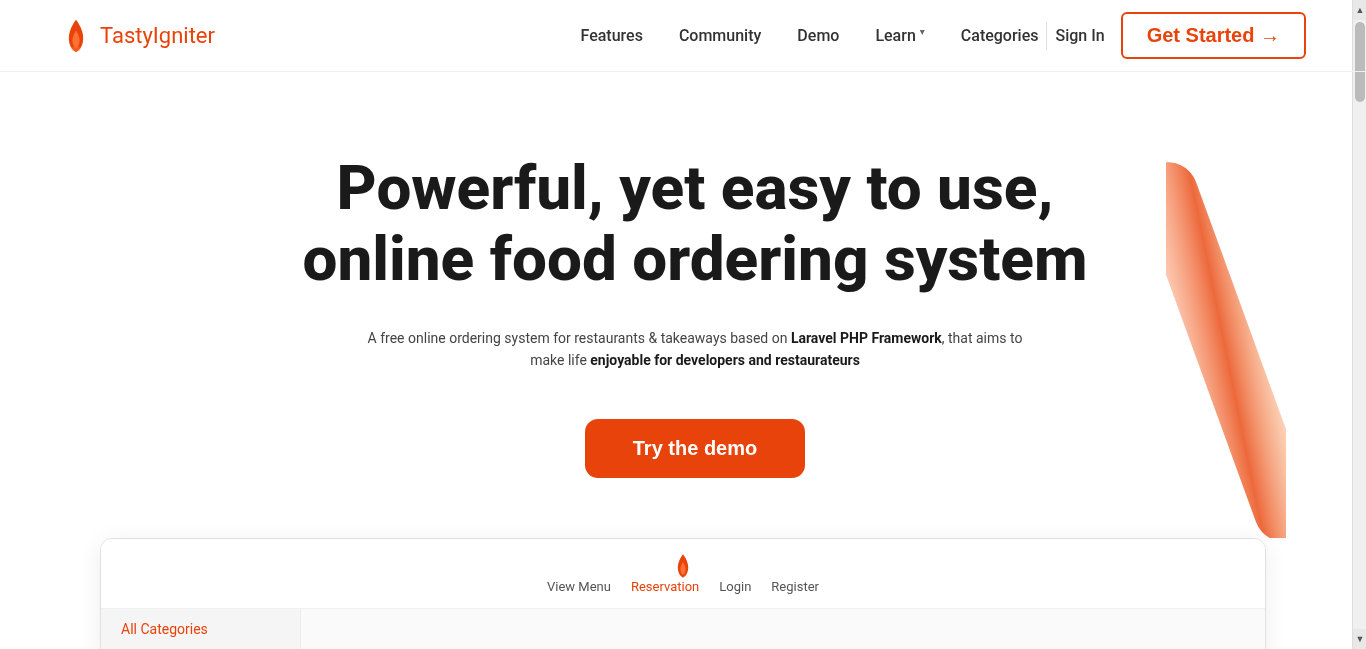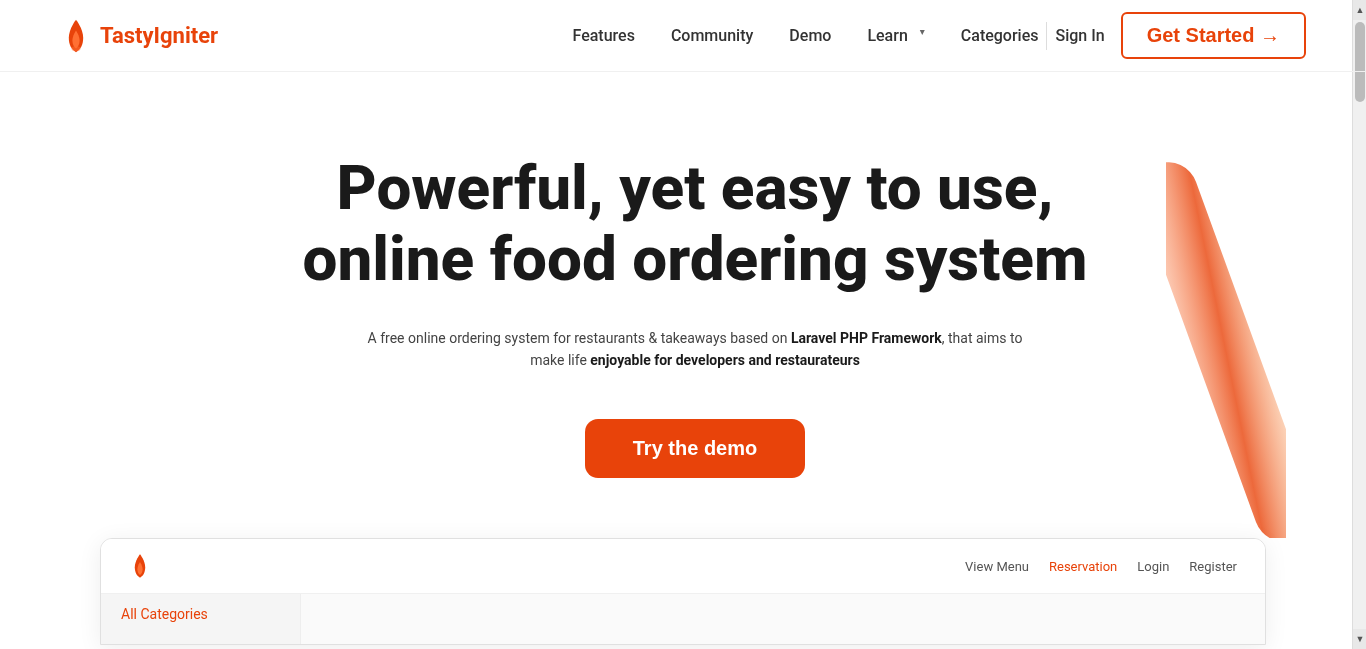--- a/index.html
+++ b/index.html
@@ -28,38 +28,38 @@
       gap: 8px;
       text-decoration: none;
       margin-right: auto;
     }
     .logo-icon {
       width: 32px;
       height: 36px;
     }
     .logo-text {
       font-size: 22px;
-      font-weight: 700;
+      font-weight: 400;
       color: #e8430a;
     }
     .nav-links {
       display: flex;
       align-items: center;
       gap: 36px;
       list-style: none;
     }
     .nav-links a {
       text-decoration: none;
       color: #333;
       font-size: 16px;
       font-weight: 500;
     }
     .learn-link {
       display: flex;
-      gap: 12px;
+      gap: 4px;
     }
     .chevron-down {
       font-size: 10px;
       color: #666;
     }
     .nav-divider {
       width: 1px;
       height: 28px;
       background: #ddd;
       margin: 0 8px;
@@ -147,20 +147,21 @@
       background: #fff;
       box-shadow: 0 4px 24px rgba(0,0,0,0.07);
     }
     .preview-topbar {
       display: flex;
       align-items: center;
       justify-content: space-between;
       padding: 14px 28px;
       background: #fff;
       border-bottom: 1px solid #f0f0f0;
+      flex-direction: column;
     }
     .preview-logo {
       display: flex;
       align-items: center;
     }
     .preview-nav-links {
       display: flex;
       gap: 20px;
       font-size: 13px;
       color: #555;

